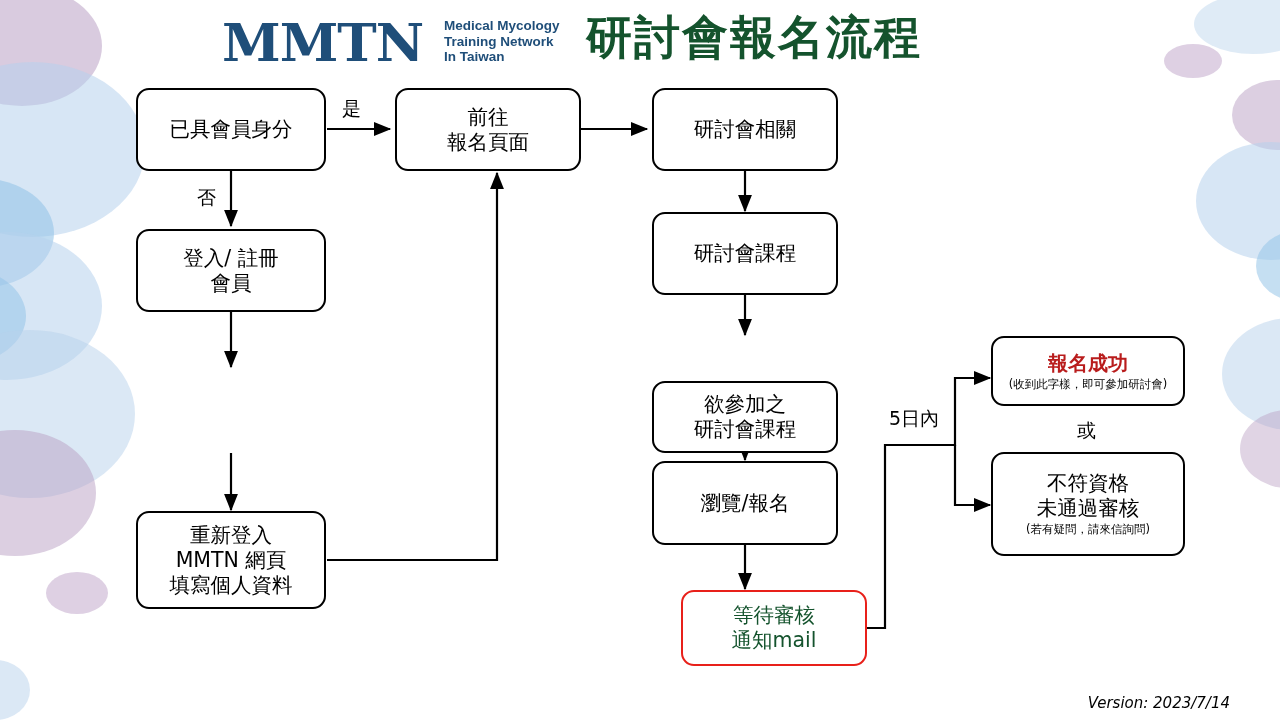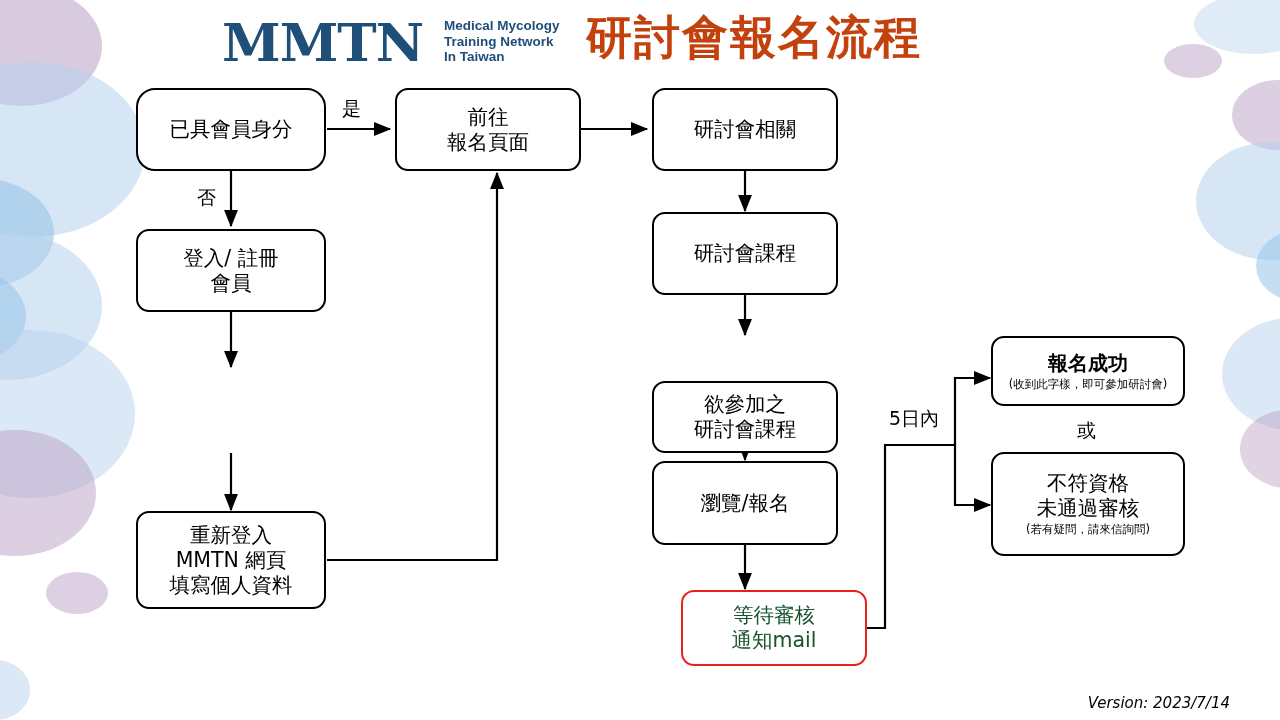--- a/index.html
+++ b/index.html
@@ -22,35 +22,35 @@
     font-weight:bold;font-size:53px;letter-spacing:-1px;
     color:#1f4e79;line-height:1;
   }
   #logo-sub{
     position:absolute;left:222px;top:10px;width:130px;
     font-family:Liberation Sans, sans-serif;
     font-size:13.5px;line-height:15.5px;color:#1f4e79;font-weight:600;
   }
   #page-title{
     position:absolute;left:586px;top:6px;
-    font-size:46px;font-weight:bold;color:#c2410c;
+    font-size:46px;font-weight:bold;color:#14532d;
     letter-spacing:2px;line-height:1.35;white-space:nowrap;
   }
 
   
   .box{
     position:absolute;box-sizing:border-box;
     border:2.2px solid #000;border-radius:13px;background:#fff;
     display:flex;flex-direction:column;align-items:center;justify-content:center;
     color:#000;text-align:center;line-height:1.22;
   }
   .box .t{display:block;white-space:nowrap;}
   .box.sz20 .t{font-size:20.5px;}
   .box.red{border-color:#e8201a;color:#14532d;margin-left:29px;}
-  .box .blue-strong{font-size:20px;font-weight:bold;color:#000000;white-space:nowrap;}
+  .box .blue-strong{font-size:20px;font-weight:bold;color:#b91c1c;white-space:nowrap;}
   .box .note{font-size:11.5px;color:#000;white-space:nowrap;margin-top:1px;}
 
   
   .edge-label{
     position:absolute;font-size:19px;color:#000;white-space:nowrap;
     line-height:1;
   }
   .or-label{position:absolute;font-size:19px;color:#000;white-space:nowrap;}
 
   
@@ -132,21 +132,21 @@
 
       <path d="M955,445 L955,505 L990,505"></path>
     </g>
   </svg>
 
   <div class="edge-label" style="left:342px;top:99px;">是</div>
   <div class="edge-label" style="left:197px;top:188px;">否</div>
   <div class="edge-label" style="left:889px;top:409px;">5日內</div>
   <div class="or-label" style="left:1077px;top:418px;">或</div>
 
-  <div class="box sz20" style="left:136px;top:88px;width:190px;height:83px;border-radius:19px;">
+  <div class="box sz20" style="left:136px;top:88px;width:190px;height:83px;">
     <span class="t">已具會員身分</span>
   </div>
 
   <div class="box sz20" style="left:395px;top:88px;width:186px;height:83px;justify-content:center;">
     <span class="t">前往</span>
     <span class="t">報名頁面</span>
   </div>
 
   <div class="box sz20" style="left:136px;top:229px;width:190px;height:83px;">
     <span class="t">登入/ 註冊</span>

